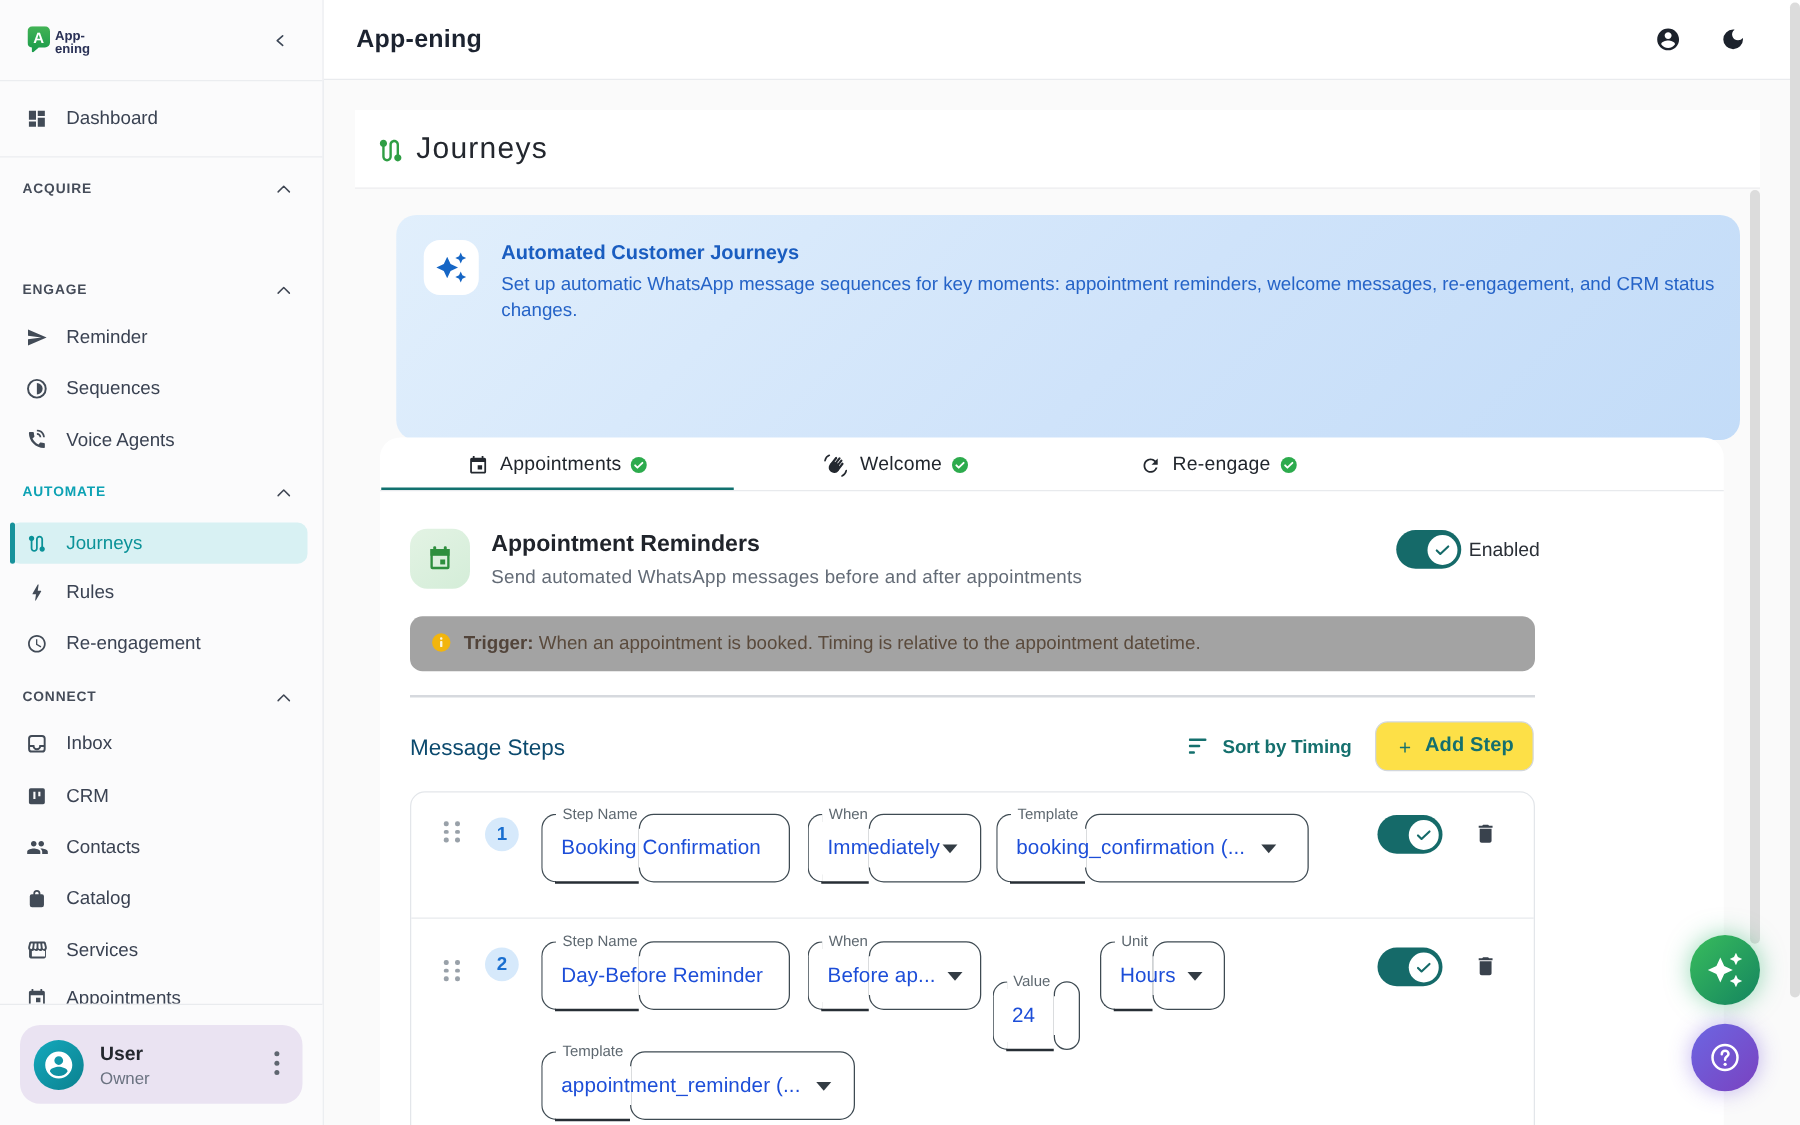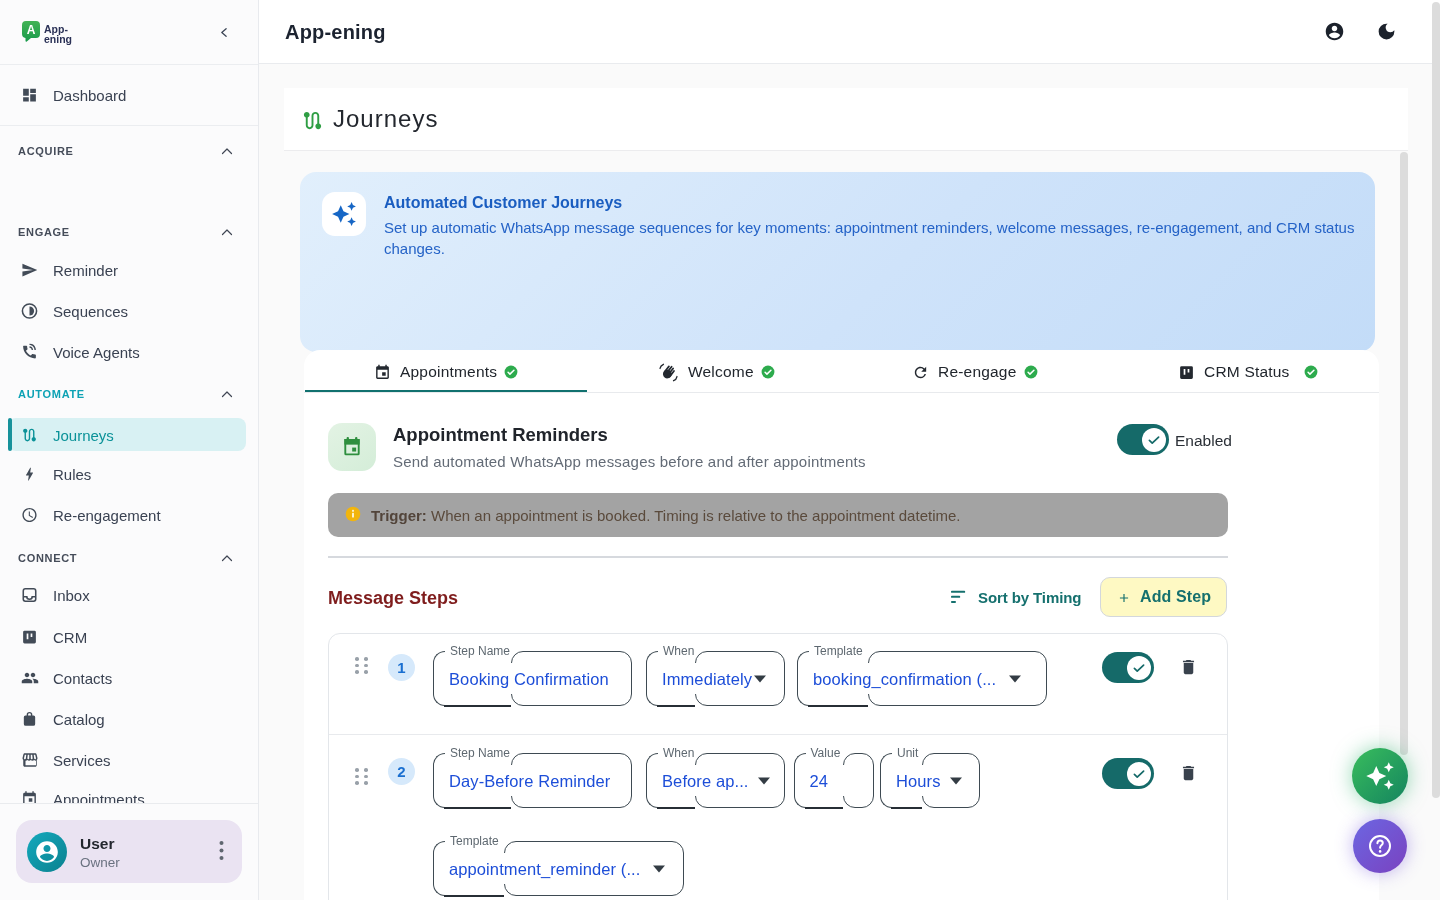--- a/index.html
+++ b/index.html
@@ -187,21 +187,21 @@
       </svg>
 </div>
 
 <div class="abs" style="left:284px;top:88px;width:1124px;height:63px;background:#fff;border-bottom:1px solid #ececee">
   <svg class="abs" style="left:17px;top:21px" width="23" height="23" viewBox="0 0 24 24" fill="#2f9e44">
         <path d="M19 15.18V7c0-2.21-1.79-4-4-4s-4 1.79-4 4v10c0 1.1-.9 2-2 2s-2-.9-2-2V8.82C8.16 8.4 9 7.3 9 6c0-1.66-1.34-3-3-3S3 4.34 3 6c0 1.3.84 2.4 2 2.82V17c0 2.21 1.79 4 4 4s4-1.79 4-4V7c0-1.1.9-2 2-2s2 .9 2 2v8.18c-1.16.41-2 1.51-2 2.82 0 1.66 1.34 3 3 3s3-1.34 3-3c0-1.3-.84-2.4-2-2.82z"></path>
       </svg>
   <div class="abs" style="left:49px;top:50%;transform:translateY(-50%);font-size:24px;color:#23272e;letter-spacing:1px">Journeys</div>
 </div>
 
-<div class="abs" style="left:300px;top:172px;width:1075px;height:180px;border-radius:16px;background:linear-gradient(135deg,#e1effc 0%,#cfe3fa 55%,#c3dcf8 100%)">
+<div class="abs" style="left:317px;top:172px;width:1075px;height:180px;border-radius:16px;background:linear-gradient(135deg,#e1effc 0%,#cfe3fa 55%,#c3dcf8 100%)">
   <div class="abs" style="left:22px;top:20px;width:44px;height:44px;border-radius:13px;background:#fff">
     <svg class="abs" style="left:9px;top:9px" width="26" height="26" viewBox="0 0 24 24" fill="#1666c5">
           <path d="M19 9l1.25-2.75L23 5l-2.75-1.25L19 1l-1.25 2.75L15 5l2.75 1.25L19 9zm-7.5.5L9 4 6.5 9.5 1 12l5.5 2.5L9 20l2.5-5.5L17 12l-5.5-2.5zM19 15l-1.25 2.75L15 19l2.75 1.25L19 23l1.25-2.75L23 19l-2.75-1.25L19 15z"></path>
         </svg>
   </div>
   <div class="abs" style="left:84px;top:22px;font-size:16px;font-weight:bold;color:#1a5dc0">Automated Customer Journeys</div>
   <div class="abs" style="left:84px;top:45px;font-size:15px;line-height:21px;color:#2563c7;white-space:nowrap">Set up automatic WhatsApp message sequences for key moments: appointment reminders, welcome messages, re-engagement, and CRM status<br>changes.</div>
 </div>
 
 <div class="abs" style="left:304px;top:350px;width:1075px;height:550px;border-radius:16px 16px 0 0;background:#fff">
@@ -239,30 +239,20 @@
   <div class="tab abs" style="left:608px;top:3px;height:38px">
     <svg class="ticon" width="17" height="17" viewBox="0 0 24 24" fill="#23282f">
           <path d="M17.65 6.35A7.958 7.958 0 0 0 12 4c-4.42 0-7.99 3.58-8 8s3.57 8 8 8c3.73 0 6.84-2.55 7.73-6h-2.08A5.99 5.99 0 0 1 12 18c-3.31 0-6-2.69-6-6s2.69-6 6-6c1.66 0 3.14.69 4.22 1.78L13 11h7V4l-2.35 2.35z"></path>
         </svg>
     <span class="tt">Re-engage</span>
     <svg class="tchk" width="14" height="14" viewBox="0 0 24 24">
           <circle cx="12" cy="12" r="11" fill="#2dab4d"></circle>
           <path fill="none" stroke="#fff" stroke-width="2.6" stroke-linecap="round" stroke-linejoin="round" d="M7 12.5l3.2 3.2L17 9"></path>
         </svg>
   </div>
-  <div class="tab abs" style="left:874px;top:3px;height:38px">
-    <svg class="ticon" width="17" height="17" viewBox="0 0 24 24" fill="#23282f">
-          <path fill-rule="evenodd" d="M5 3h14a2 2 0 0 1 2 2v14a2 2 0 0 1-2 2H5a2 2 0 0 1-2-2V5a2 2 0 0 1 2-2zm3 4v8h2.4V7H8zm5.6 0v5H16V7h-2.4z"></path>
-        </svg>
-    <span class="tt">CRM Status</span>
-    <svg class="tchk" style="margin-left:14px" width="14" height="14" viewBox="0 0 24 24">
-          <circle cx="12" cy="12" r="11" fill="#2dab4d"></circle>
-          <path fill="none" stroke="#fff" stroke-width="2.6" stroke-linecap="round" stroke-linejoin="round" d="M7 12.5l3.2 3.2L17 9"></path>
-        </svg>
-  </div>
 </div>
 
 <div class="abs" style="left:328px;top:423px;width:48px;height:48px;border-radius:14px;background:linear-gradient(145deg,#e3f3e4,#d4edd8)">
   <svg class="abs" style="left:15px;top:13px" width="18" height="21" viewBox="0 0 20 22">
         <g fill="#2e8f3e">
           <rect x="4" y="0.5" width="2.6" height="4" rx="1.1"></rect>
           <rect x="13.4" y="0.5" width="2.6" height="4" rx="1.1"></rect>
           <path d="M1.5 2.8h17v6h-17z"></path>
           <path fill-rule="evenodd" d="M1.5 2.8h17V19a1.8 1.8 0 0 1-1.8 1.8H3.3A1.8 1.8 0 0 1 1.5 19zM3.6 8.5v10.2h12.8V8.5z"></path>
           <rect x="10.2" y="12.2" width="4.4" height="4.4"></rect>
@@ -283,30 +273,30 @@
 <div class="abs" style="left:328px;top:493px;width:900px;height:44px;border-radius:10px;background:#a3a3a3">
   <svg class="abs" style="left:17px;top:13px" width="16" height="16" viewBox="0 0 24 24">
         <circle cx="12" cy="12" r="11" fill="#f2b50d"></circle>
         <rect x="10.6" y="10.2" width="2.8" height="7.2" rx="1" fill="#fdf7e0"></rect>
         <rect x="10.6" y="5.8" width="2.8" height="3" rx="1" fill="#fdf7e0"></rect>
       </svg>
   <div class="abs" style="left:43px;top:50%;transform:translateY(-50%);font-size:15px;color:#5a4a3c"><b style="color:#52443a">Trigger:</b> When an appointment is booked. Timing is relative to the appointment datetime.</div>
 </div>
 <div class="abs" style="left:328px;top:556px;width:900px;height:1.5px;background:#d6d9de"></div>
 
-<div class="abs" style="left:328px;top:588px;font-size:18px;font-weight:bold;color:#7f1d1d">Message Steps</div>
+<div class="abs" style="left:328px;top:588px;font-size:18px;font-weight:normal;color:#0c4a6e">Message Steps</div>
 <svg class="abs" style="left:951px;top:590px" width="17" height="15" viewBox="0 0 24 21">
       <g fill="#15706e">
         <rect x="0" y="1" width="20" height="2.8" rx="1.2"></rect>
         <rect x="0" y="8.2" width="13" height="2.8" rx="1.2"></rect>
         <rect x="0" y="15.4" width="7" height="2.8" rx="1.2"></rect>
       </g>
     </svg>
 <div class="abs" style="left:978px;top:589px;font-size:15px;font-weight:bold;letter-spacing:-.1px;color:#15706e">Sort by Timing</div>
-<div class="abs" style="left:1100px;top:577px;width:127px;height:40px;border-radius:10px;border:1px solid #d3d7dc;background:#fef9c3">
+<div class="abs" style="left:1100px;top:577px;width:127px;height:40px;border-radius:10px;border:1px solid #d3d7dc;background:#fde047">
   <svg class="abs" style="left:16px;top:13px" width="14" height="14" viewBox="0 0 24 24">
         <path fill="#15706e" d="M19 13h-6v6h-2v-6H5v-2h6V5h2v6h6v2z"></path>
       </svg>
   <div class="abs" style="left:39px;top:50%;transform:translateY(-50%);font-size:16px;font-weight:bold;color:#15706e;letter-spacing:.1px">Add Step</div>
 </div>
 
 <div class="abs" style="left:328px;top:633px;width:900px;height:290px;border:1px solid #e3e6ea;border-radius:12px"></div>
 <div class="abs" style="left:329px;top:734px;width:898px;height:1px;background:#e8eaed"></div>
 
 <div class="dots" style="left:355px;top:657px">
@@ -376,21 +366,21 @@
 </div>
 <div class="fld" style="left:646px;top:753px;width:139px">
   <span class="lb"></span>
       <span class="lab">When</span>
   <span class="ul" style="width:38px"></span>
   <div class="vb" style="left:49px">
         <i></i>
       </div>
   <span class="val">Before ap...<i class="caret"></i></span>
 </div>
-<div class="fld" style="left:793.5px;top:753px;width:80px">
+<div class="fld" style="left:793.5px;top:785px;width:70px">
   <span class="lb"></span>
       <span class="lab">Value</span>
   <span class="ul" style="width:38px"></span>
   <div class="vb" style="left:49px">
         <i></i>
       </div>
   <span class="val">24</span>
 </div>
 <div class="fld" style="left:880px;top:753px;width:100px">
   <span class="lb"></span>

